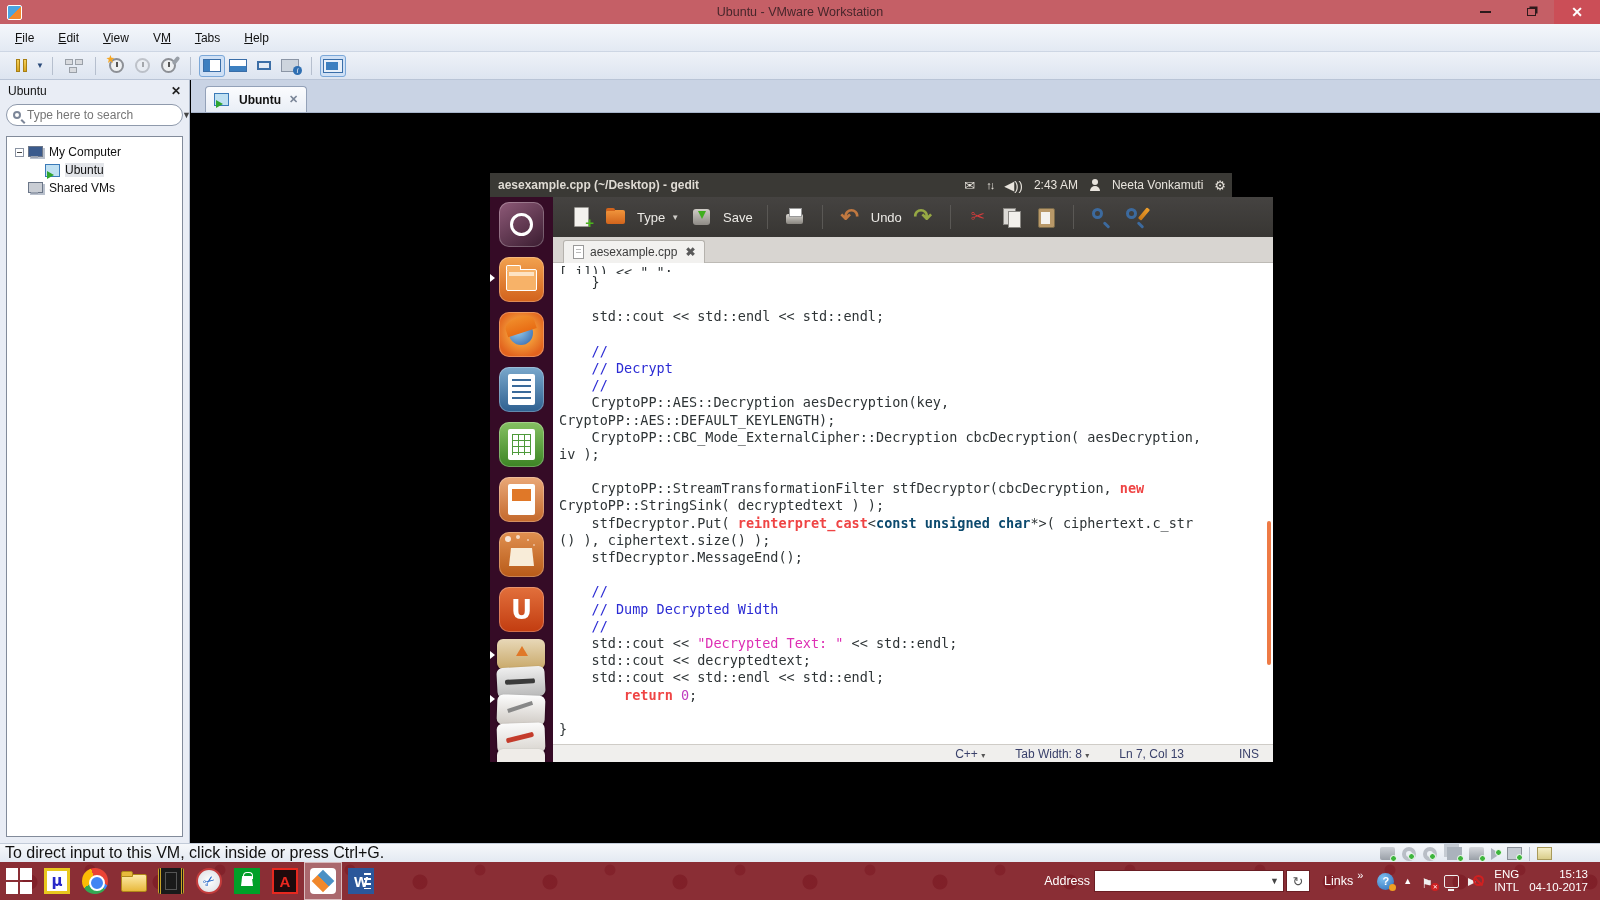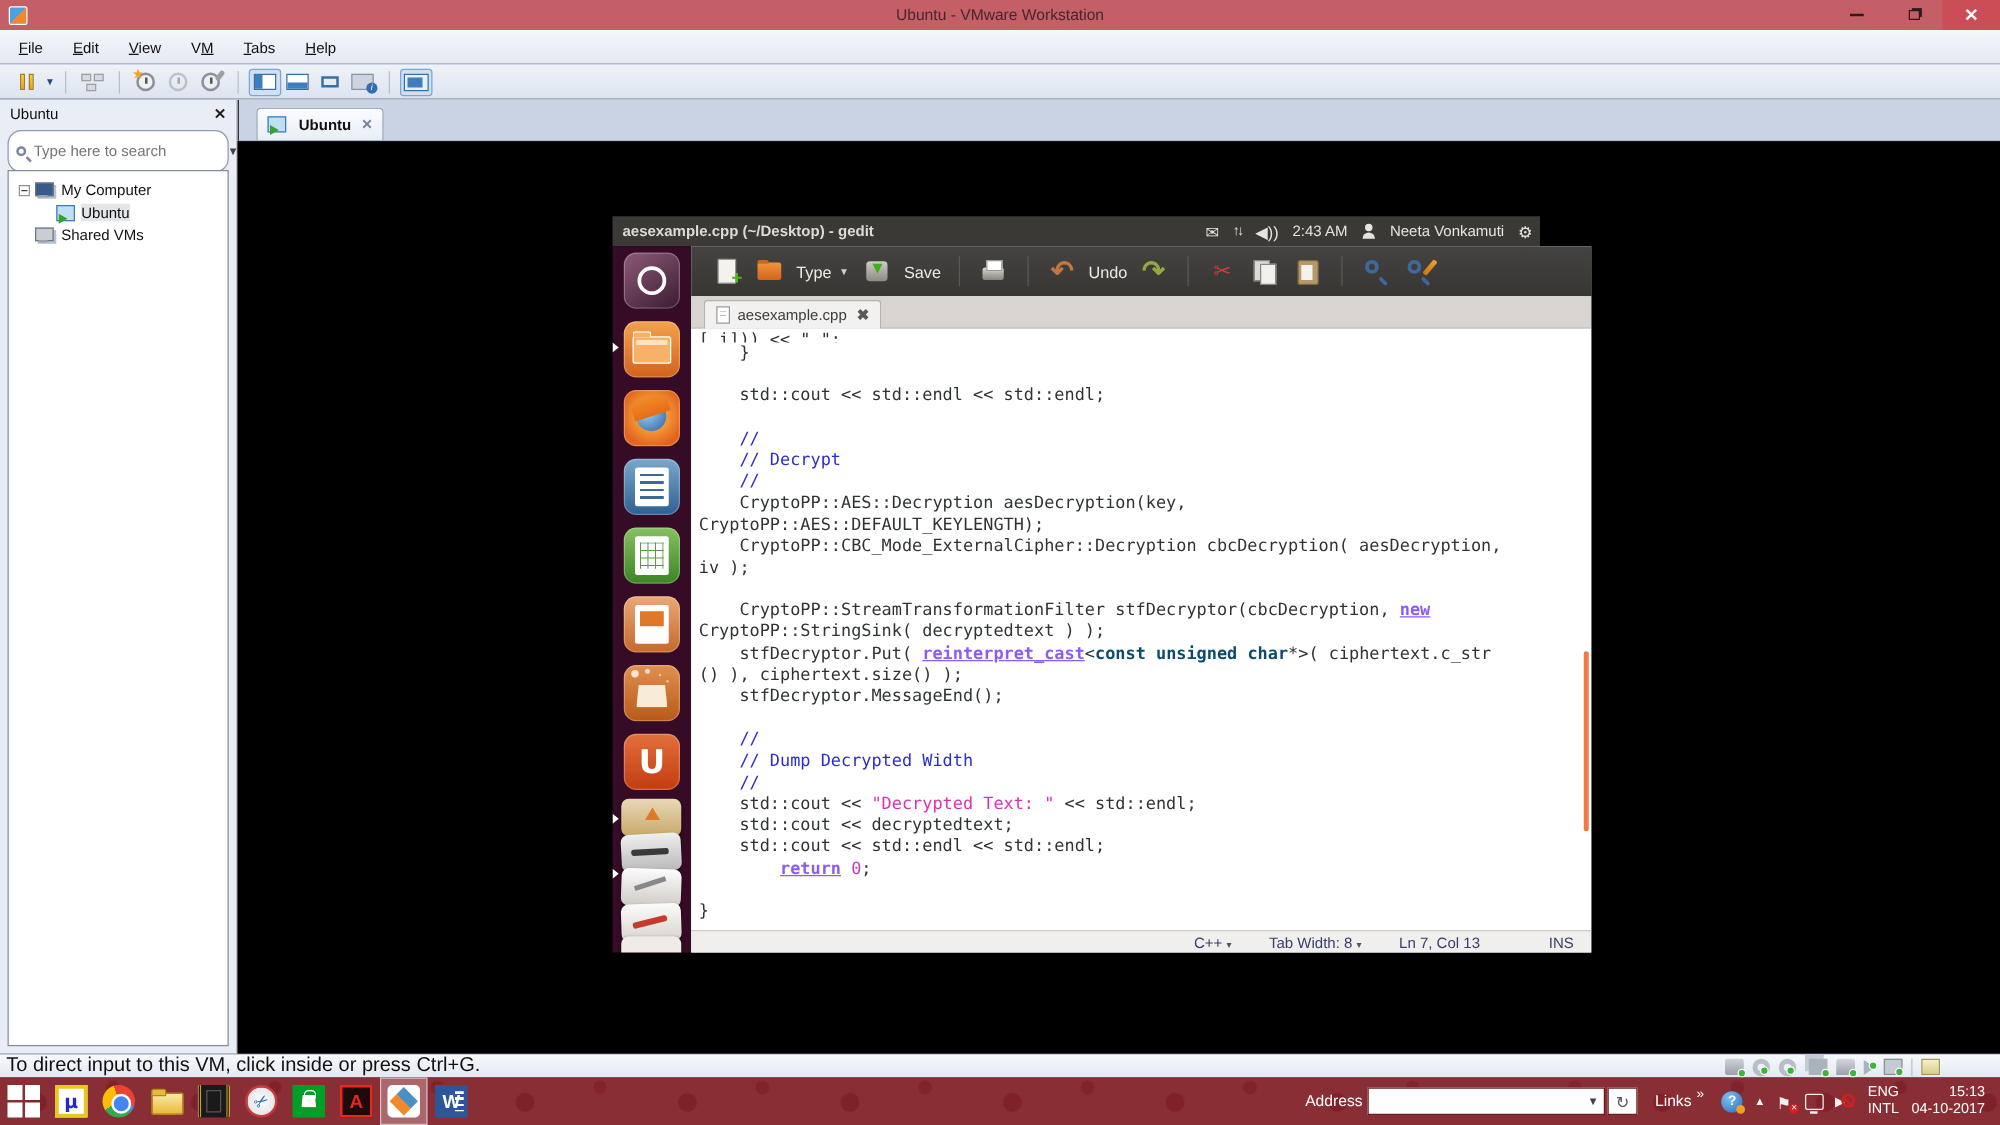--- a/index.html
+++ b/index.html
@@ -45,21 +45,21 @@
   .view-ic.unity::after { content:"i"; position:absolute; right:-4px; bottom:-4px; width:9px; height:9px; border-radius:50%; background:#2f6fb2; color:#fff; font-size:7px; text-align:center; line-height:9px; font-style:italic; }
   .view-ic.console { width:20px; height:14px; border:1px solid #3a6ea8; background:#e8f0fa; }
   .view-ic.console::after { content:""; position:absolute; inset:2px 4px 2px 2px; background:#3c7fc0; }
 
   
   .bodyrow { position:absolute; left:0; top:80px; width:1600px; height:763px; }
   .library-col { position:absolute; left:0; top:0; width:190px; height:763px; background:#e9edf5; border-right:1px solid #aeb8c8; }
   .library-head { height:22px; display:flex; align-items:center; justify-content:space-between; padding:0 8px 0 8px; }
   .library-title { font-size:12px; color:#111; }
   .library-close { font-size:12px; color:#222; font-weight:bold; }
-  .searchbox { margin:2px 6px 6px 6px; height:22px; background:#fff; border:1px solid #8f9aac; border-radius:11px; display:flex; align-items:center; padding:16px 6px; }
+  .searchbox { margin:2px 6px 6px 6px; height:22px; background:#fff; border:1px solid #8f9aac; border-radius:11px; display:flex; align-items:center; padding:4px 6px; }
   .lens-sm { width:8px; height:8px; border:2px solid #7c8698; border-radius:50%; position:relative; margin-right:6px; flex:none; }
   .lens-sm::after { content:""; position:absolute; width:2px; height:5px; background:#7c8698; left:7px; top:6px; transform:rotate(-45deg); }
   .searchbox input { border:none; outline:none; flex:1; font-size:12px; color:#333; background:transparent; font-family:"Liberation Sans",sans-serif; }
   .searchbox .dd { font-size:9px; color:#444; }
   .tree-panel { position:absolute; left:6px; right:6px; top:56px; bottom:6px; background:#fff; border:1px solid #828b9a; padding-top:6px; }
   .tree-row { display:flex; align-items:center; height:18px; font-size:12px; color:#111; }
   .tree-row.selected .tree-label { background:#e4e6ea; }
   .expander { width:9px; height:9px; border:1px solid #8a93a2; background:#fff; position:relative; margin:0 4px 0 8px; flex:none; }
   .expander::after { content:""; position:absolute; left:1px; right:1px; top:3px; height:1px; background:#444; }
   .exp-space { width:13px; margin-left:8px; flex:none; }
@@ -159,21 +159,21 @@
   .gtab-doc::after { content:""; position:absolute; left:2px; top:3px; right:2px; height:6px; background:repeating-linear-gradient(#bbb 0 1px, transparent 1px 3px); }
   .gedit-tab-label { font-size:12px; color:#3c3c3c; margin-right:8px; }
   .gtab-close { font-size:12px; color:#5a5a5a; font-weight:bold; }
 
   .editor { position:absolute; left:0; top:66px; width:100%; height:481px; background:#fff; overflow:hidden; font-family:"DejaVu Sans Mono","Liberation Mono",monospace; font-size:13.5px; color:#2e3436; padding:1px 0 0 6px; }
   .code-line { height:17.2px; line-height:17.2px; white-space:pre; }
   .code-line.partial { height:10px; overflow:hidden; }
   .code-line.partial span { display:inline-block; margin-top:-8px; }
   .tok-p { color:#2e3436; }
   .tok-c { color:#2b2bd4; }
-  .tok-k { color:#8b5cf6; font-weight:bold;text-decoration:underline; }
+  .tok-k { color:#ef4444; font-weight:bold; }
   .tok-t { color:#0c4a6e; font-weight:bold; }
   .tok-s { color:#dd2fb4; }
   .tok-n { color:#c13cc1; }
   .scrollbar { position:absolute; right:2px; top:324px; width:4px; height:144px; background:#ee7a45; border-radius:2px; }
 
   .gedit-status { position:absolute; left:0; bottom:0; width:100%; height:18px; background:#f0efed; border-top:1px solid #cfccc7; display:flex; align-items:center; justify-content:flex-end; font-size:12px; color:#39406a; }
   .gs-item { margin-right:30px; }
   .gs-dd { font-size:8px; color:#555; }
   .gs-pos { margin-right:55px; }
   .gs-ins { margin-right:14px; }

